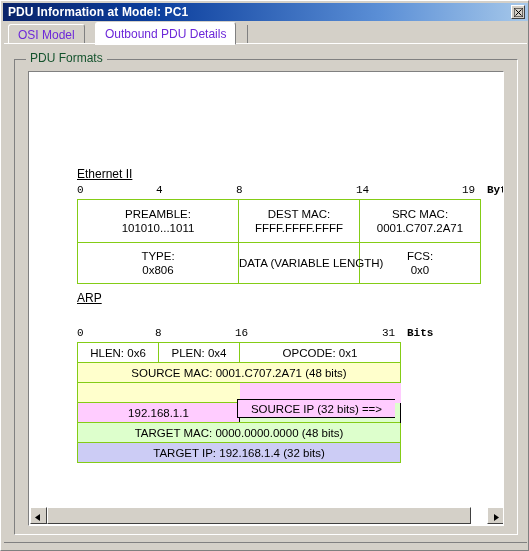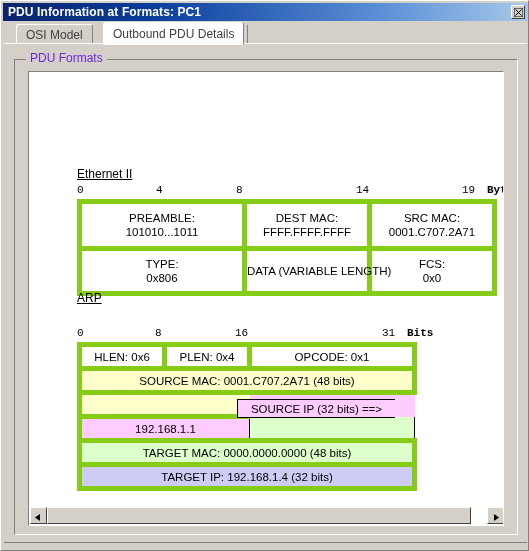--- a/index.html
+++ b/index.html
@@ -64,25 +64,24 @@
     top: 2px;
     height: 20px;
     box-sizing: border-box;
     background: #d4d0c8;
     border: 1px solid #ffffff;
     border-right-color: #808080;
     border-bottom: none;
     border-radius: 3px 3px 0 0;
     display: flex; align-items: center; justify-content: center;
     font-size: 12px;
-    color: #404040;
+    color: #6d28d9;
     padding: 8px 9px;
     cursor: pointer;
     font-family: "Liberation Sans", sans-serif;
-    margin-left: 8px;
   }
   .tab.inactive { left: 4px; }
   .tab.active {
     left: 91px;
     top: 0px;
     height: 23px;
     background: #ffffff;
     border: 1px solid #ffffff;
     border-right-color: #808080;
     z-index: 5;
@@ -110,21 +109,21 @@
     left: 10px; top: 8px;
     width: 504px; height: 483px;
     box-sizing: border-box;
   }
   #gb-legend {
     position: absolute;
     left: 12px; top: -1px;
     background: #d4d0c8;
     padding: 0 4px;
     font-size: 12px;
-    color: #6d28d9;
+    color: #14532d;
     z-index: 3;
     white-space: nowrap;
   }
   #gb-frame {
     position: absolute;
     left: 0; top: 7px;
     width: 504px; height: 476px;
     box-sizing: border-box;
     border: 1px solid #808080;
     border-right-color: #ffffff;
@@ -183,21 +182,21 @@
     color: #000;
   }
 
   
   .ptable {
     position: absolute;
     border-collapse: collapse;
     table-layout: fixed;
   }
   .ptable td {
-    border: 5px solid #84cc16;
+    border: 1px solid #84cc16;
     font-size: 11.5px;
     color: #000;
     text-align: center;
     vertical-align: middle;
     font-family: "Liberation Sans", sans-serif;
     line-height: 14px;
     padding: 0;
     white-space: nowrap;
   }
 
@@ -289,21 +288,21 @@
     border-top: 1px solid #808080;
     box-sizing: border-box;
   }
 </style>
 </head>
 <body>
 
 <div id="app">
 
   <div id="titlebar">
-    <span id="title-text">PDU Information at Formats: PC1</span>
+    <span id="title-text">PDU Information at Model: PC1</span>
     <div id="close-btn">
       <span>
         <svg width="9" height="9" viewBox="0 0 9 9">
           <rect x="0" y="0" width="9" height="9" fill="none" stroke="#000" stroke-width="1"></rect>
           <path d="M1.5 1.5 L7.5 7.5 M7.5 1.5 L1.5 7.5" stroke="#000" stroke-width="1"></path>
         </svg>
       </span>
     </div>
   </div>
 

